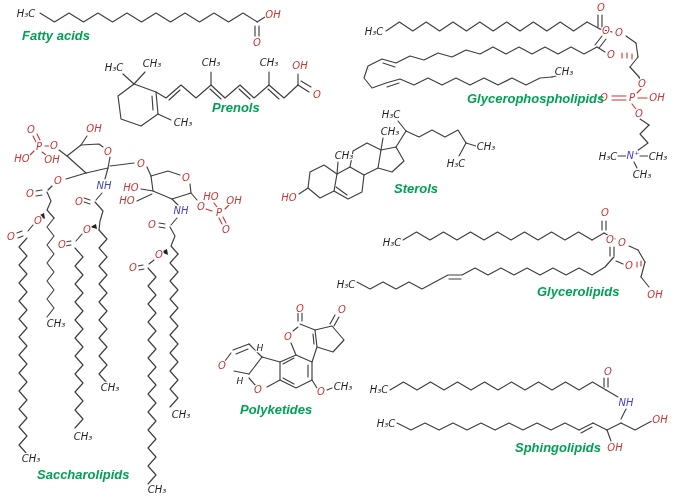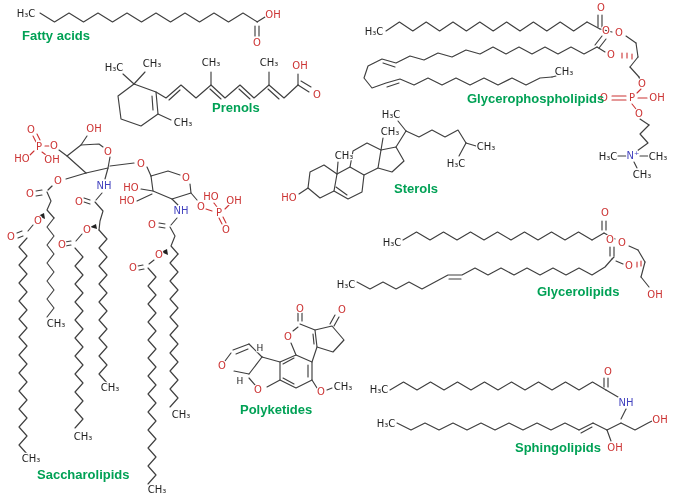--- a/index.html
+++ b/index.html
@@ -1,17 +1,17 @@
 <!DOCTYPE html>
 <html style="--bg: #ffffff; --label: #00a155; --oxygen: #cc3333; --nitrogen: #4343bf;"><head>
 <meta charset="utf-8">
 <style>
   html,body{margin:0;padding:0;background:#fff;}
   .canvas{position:relative;width:677px;height:500px;background:var(--bg,#fff);overflow:hidden;
-          font-family:"Liberation Sans",sans-serif;}
+          font-family:"Liberation Sans",sans-serif;font-style:italic;}
   svg{position:absolute;left:0;top:0;}
   svg text{font-family:"DejaVu Sans",sans-serif;font-size:10px;fill:#222;text-anchor:middle;
            paint-order:stroke;stroke:#fff;stroke-width:2.4px;stroke-linejoin:round;}
   svg text.to{fill:var(--oxygen,#cc3333);}
   svg text.tn{fill:var(--nitrogen,#4343bf);}
   svg text.ts{font-size:9px;}
   svg text.lbl{font-family:"Liberation Sans",sans-serif;font-weight:bold;font-size:13px;
                fill:var(--label,#00a155);text-anchor:start;stroke-width:0;}
   .b{stroke:#3f3f3f;fill:none;stroke-width:1.15;stroke-linecap:round;stroke-linejoin:round;}
   .rb{stroke:var(--oxygen,#cc3333);fill:none;stroke-width:1.1;stroke-linecap:round;}

